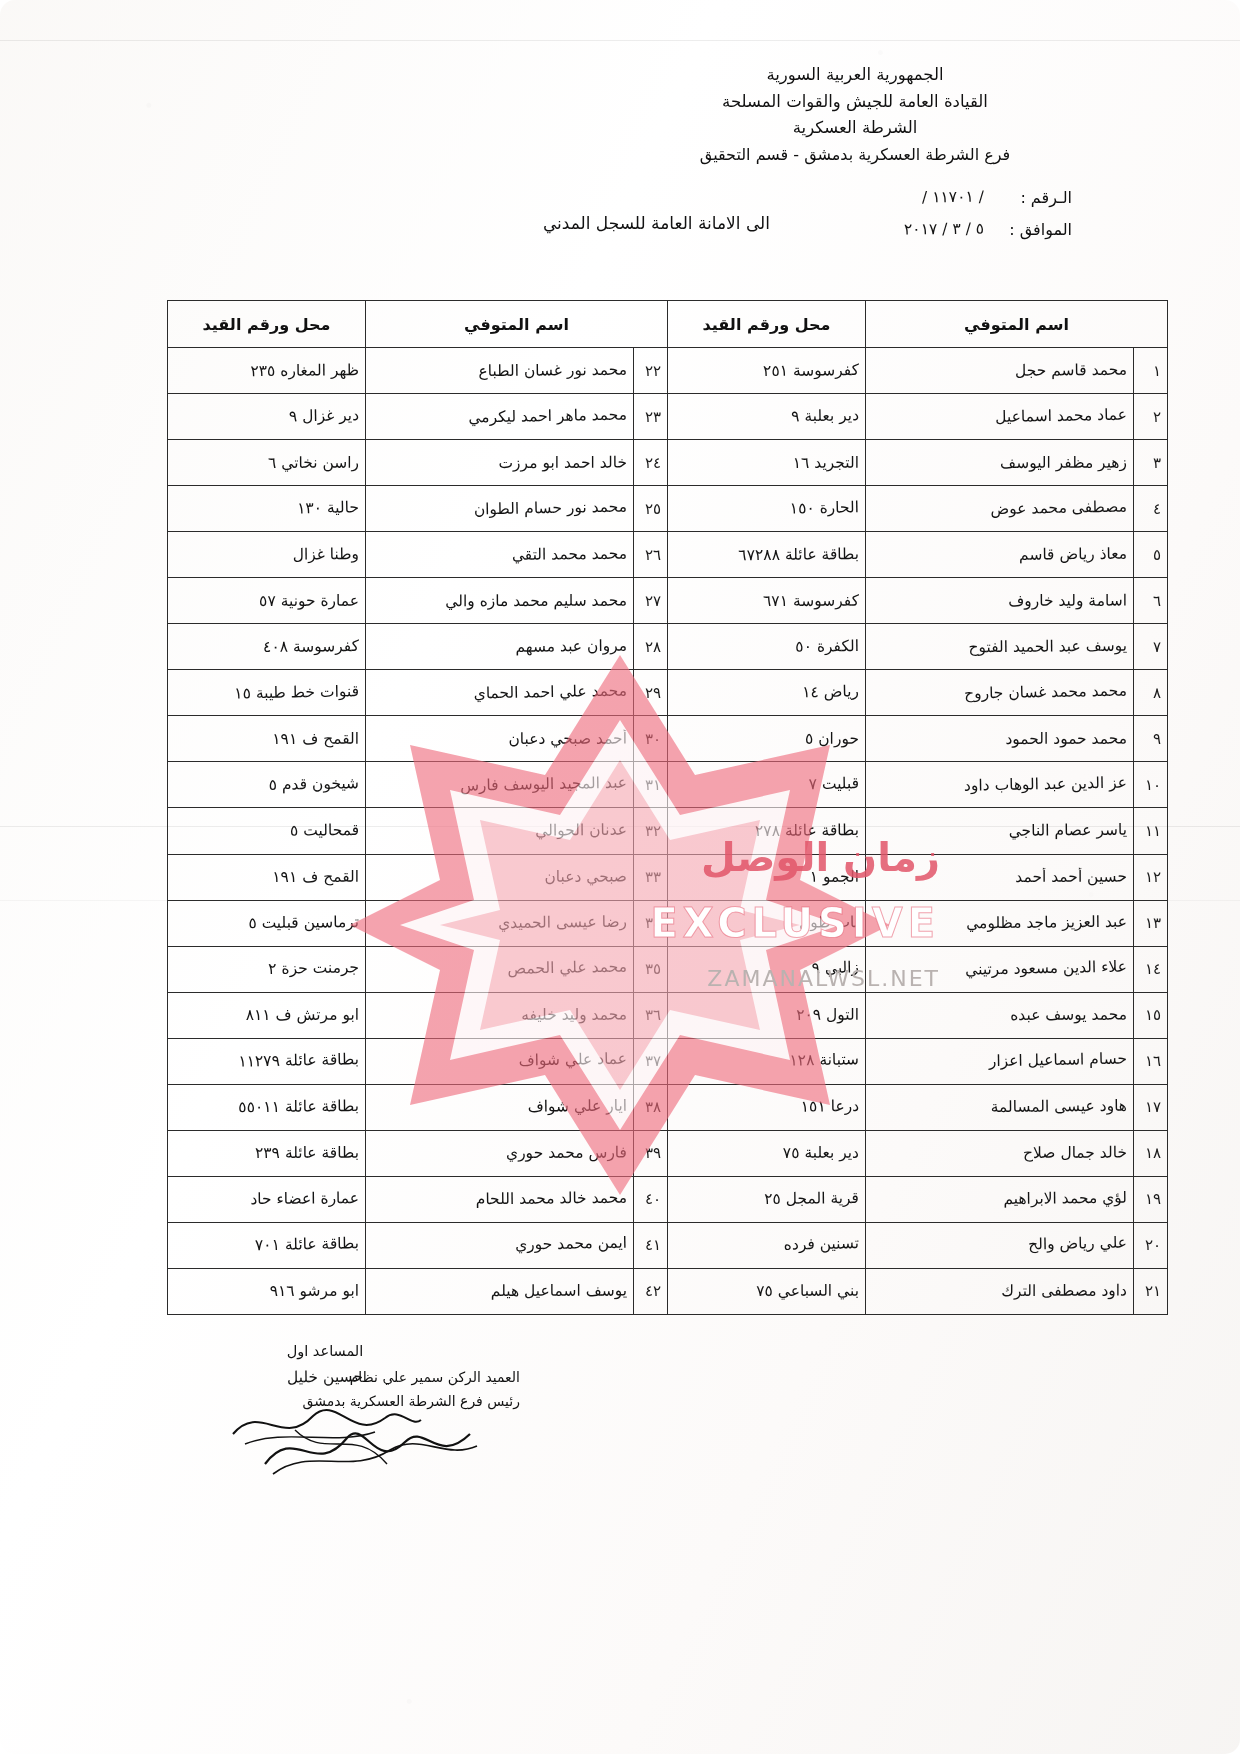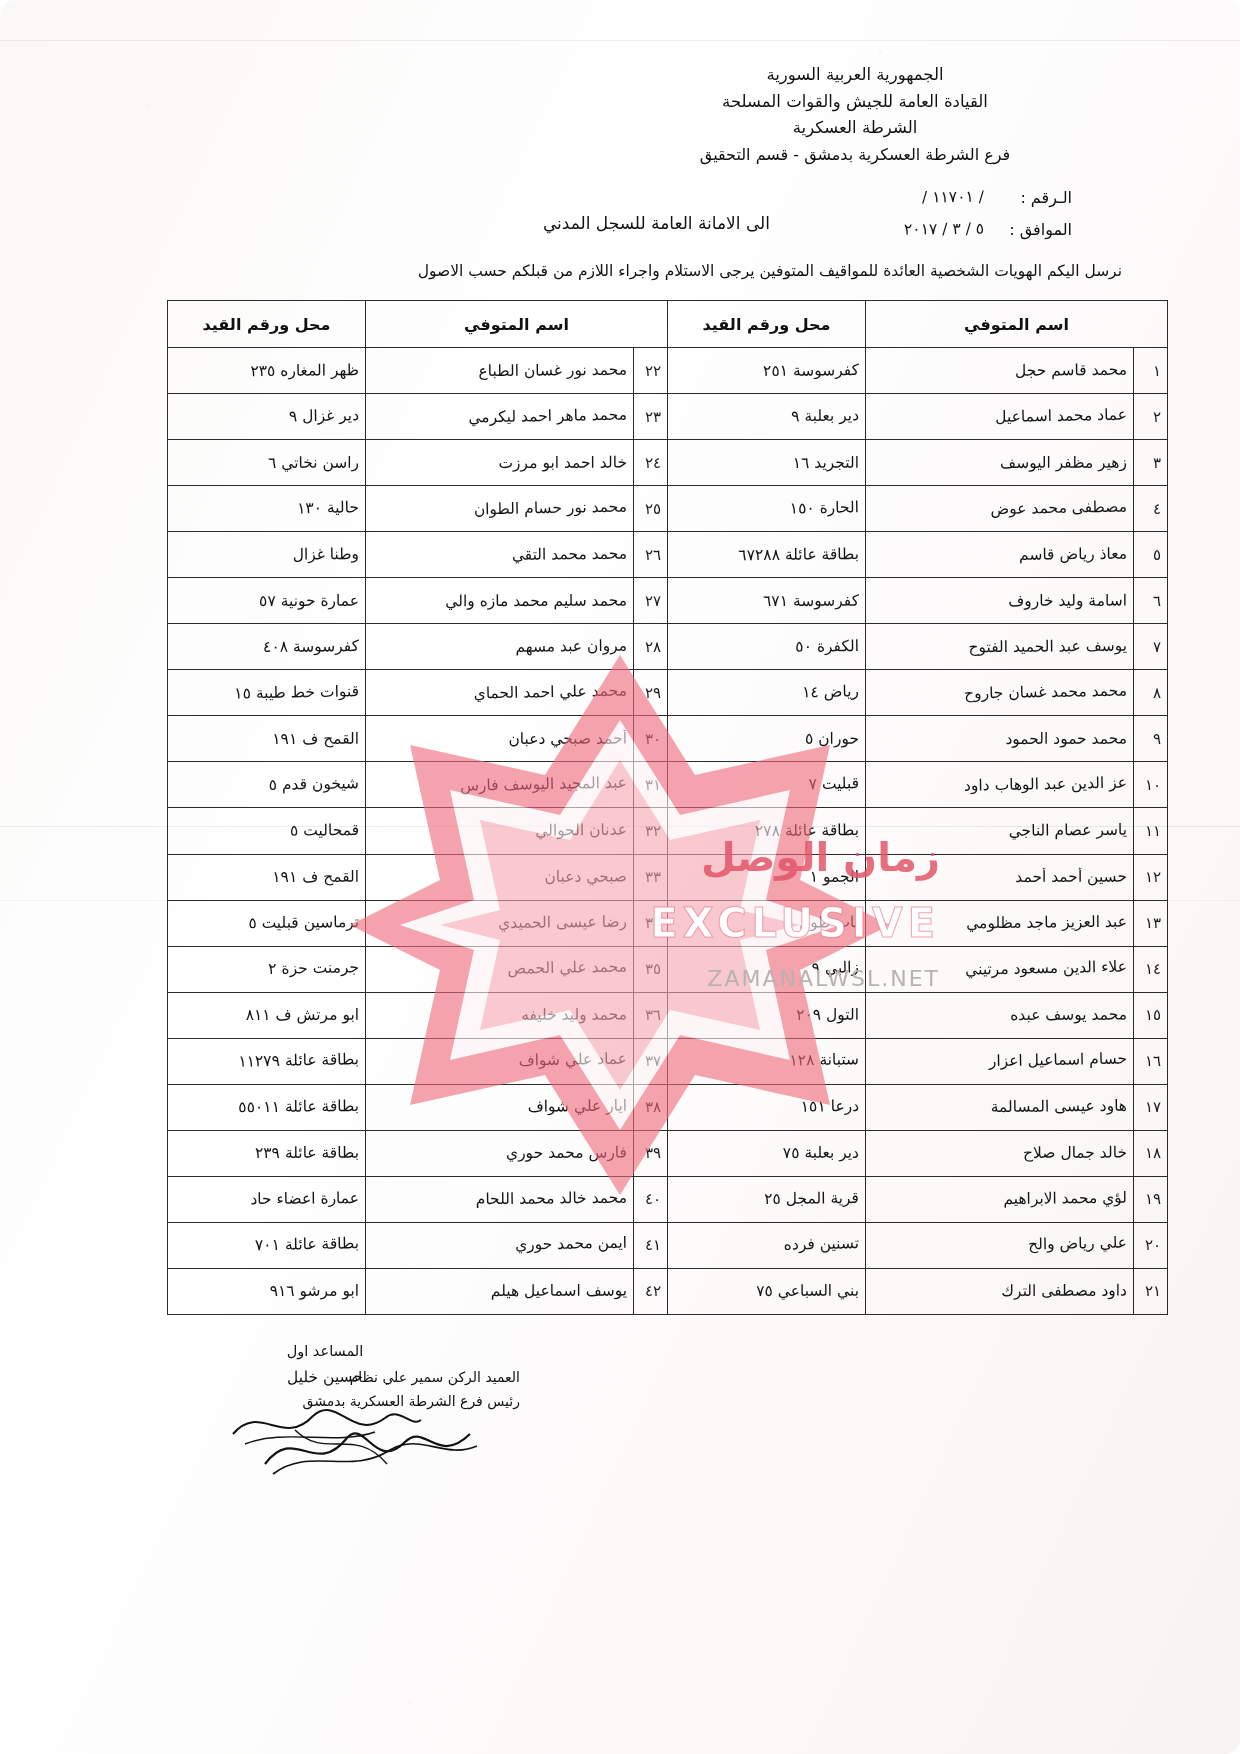--- a/index.html
+++ b/index.html
@@ -233,21 +233,20 @@
       <span class="lab">الـرقم :</span>
       <span class="hand">/ ١١٧٠١ /</span>
     </div>
     <div class="refrow">
       <span class="lab">الموافق :</span>
       <span class="hand">٥ / ٣ / ٢٠١٧</span>
     </div>
   </div>
 
   <div class="addressee">الى الامانة العامة للسجل المدني</div>
-  <div class="subject">نرسل اليكم الهويات الشخصية العائدة للمواقيف المتوفين يرجى الاستلام واجراء اللازم من قبلكم حسب الاصول</div>
 
   <div class="table-wrap">
     <table class="reg">
       <colgroup>
         <col class="c-idx">
           <col class="c-name">
           <col class="c-place">
         <col class="c-idx2">
           <col class="c-name2">
           <col class="c-place2">

